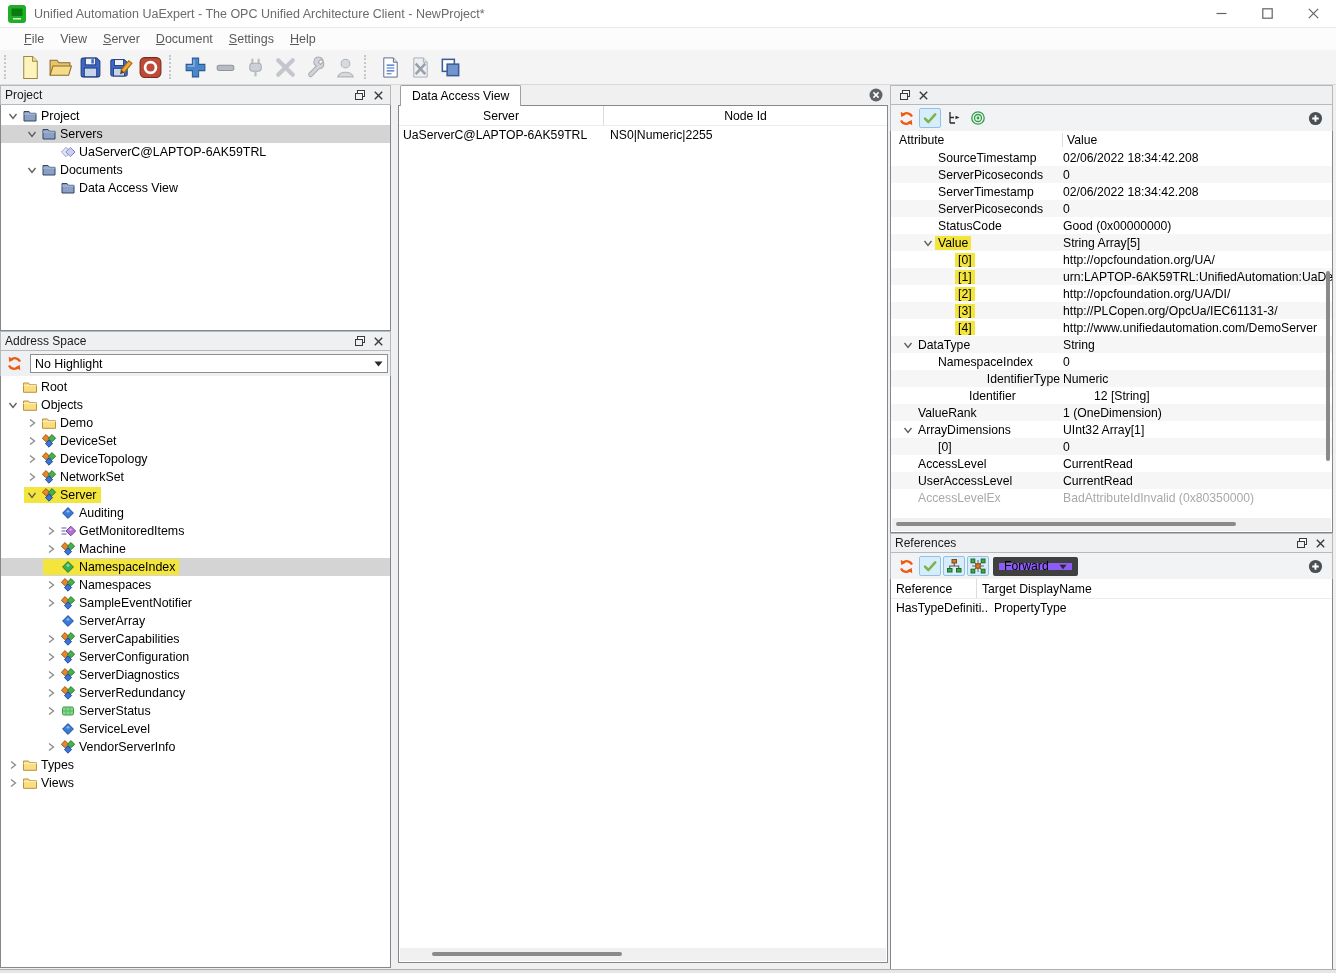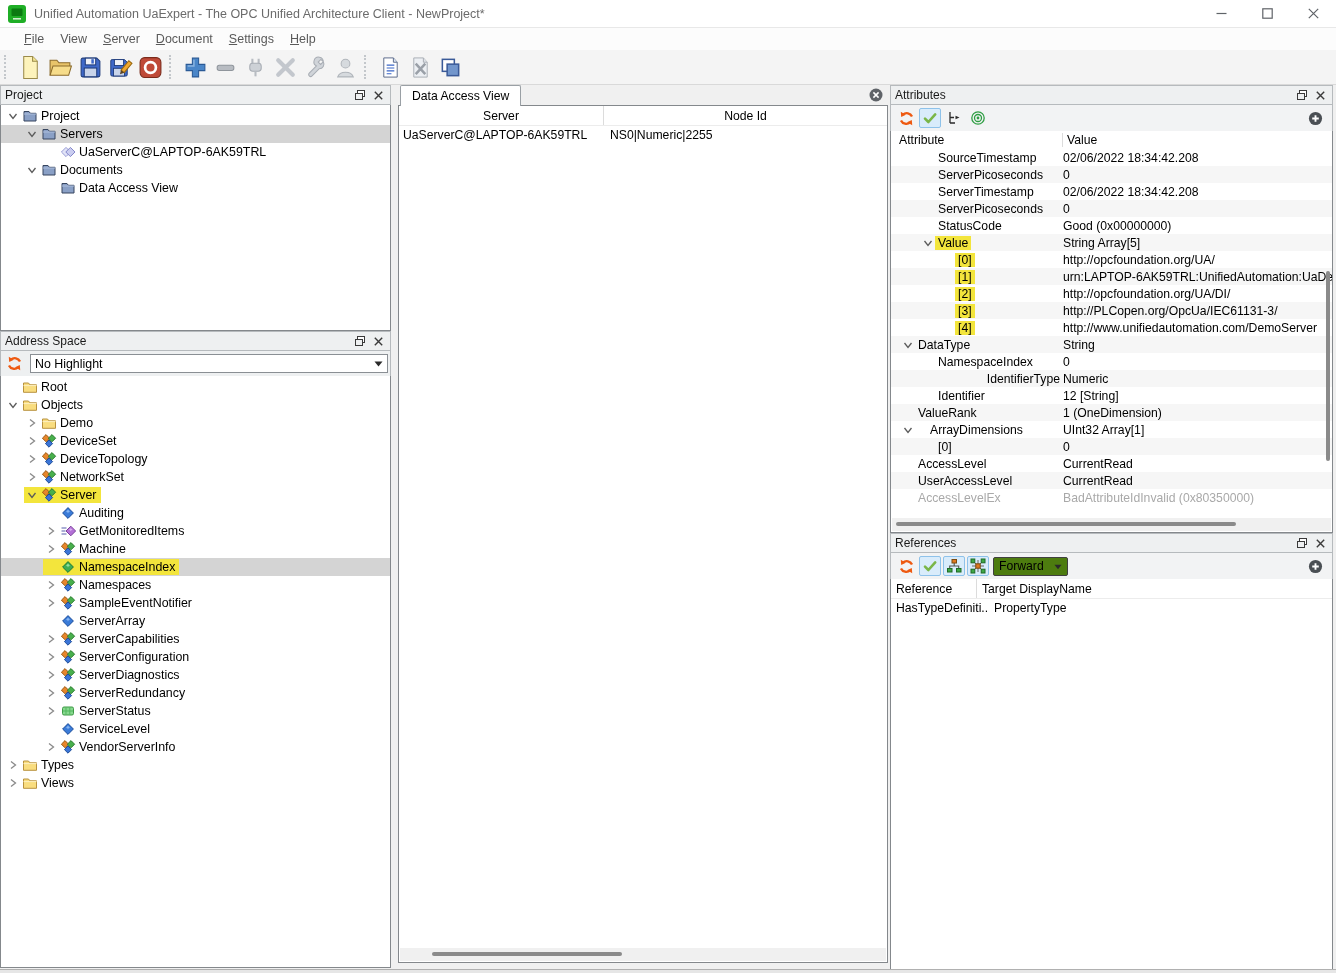--- a/index.html
+++ b/index.html
@@ -81,21 +81,21 @@
   .attr-table{position:absolute;inset:0;overflow:hidden;}
   .attr-hrow{display:flex;height:18px;align-items:center;font-size:12.2px;}
   .attr-hrow .ah-label{width:172px;padding-left:8px;border-right:1px solid #dcdcdc;box-sizing:border-box;}
   .attr-row{display:flex;height:17px;align-items:center;font-size:12.2px;}
   .attr-row.alt{background:#f6f6f6;}
   .attr-row.disabled{color:#a9a9a9;}
   .attr-label{width:172px;flex:0 0 auto;display:flex;align-items:center;box-sizing:border-box;white-space:nowrap;overflow:hidden;}
   .attr-label .expander{width:14px;}
   .attr-label .lbl{padding:0 3px;}
   .attr-value{flex:1;white-space:nowrap;overflow:hidden;padding-right:2px;}
-  .ref-combo{height:19px;background:#4d7c0f;border:1px solid #404040;border-radius:2px;display:flex;
+  .ref-combo{height:19px;background:#8b5cf6;border:6px solid #404040;border-radius:2px;display:flex;
              align-items:center;padding:0 5px;margin-left:2px;box-sizing:border-box;}
   .ref-combo .combo-text{font-size:12.2px;margin-right:10px;}
   .bottom-line{position:absolute;left:0;right:0;bottom:0;height:3px;background:#e6e6e6;border-top:1px solid #b0b0b0;}
 </style>
 </head>
 <body>
 
 <div id="app">
 
   <div class="titlebar">
@@ -753,21 +753,20 @@
           </div>
         </div>
       <div class="hscroll">
         <div class="thumb" style="left:32px;width:190px;"></div>
       </div>
     </div>
   </div>
 
   <div class="panel" id="attributes-panel" style="left:890px;top:85px;width:443px;height:448px;">
     <div class="panel-header">
-      <span class="ph-title">Attributes</span>
       <span class="ph-btn">
         <svg width="10" height="10" viewBox="0 0 10 10">
             <rect x="2.5" y="0.5" width="7" height="6" fill="#fff" stroke="#3a3a3a"></rect>
             <rect x="0.5" y="3.5" width="7" height="6" fill="#eef0f1" stroke="#3a3a3a"></rect>
           </svg>
       </span>
       <span class="ph-btn">
         <svg width="9" height="9" viewBox="0 0 9 9">
             <path d="M0.8 0.8 L8.2 8.2 M8.2 0.8 L0.8 8.2" stroke="#3a3a3a" stroke-width="1.4"></path>
           </svg>
@@ -925,35 +924,35 @@
               <span class="attr-value">0</span>
             </div>
             <div class="attr-row alt">
               <span class="attr-label" style="padding-left: 30px; justify-content: flex-end;">
                 <span class="expander"></span>
                 <span class="lbl">IdentifierType</span>
               </span>
               <span class="attr-value">Numeric</span>
             </div>
             <div class="attr-row">
-              <span class="attr-label" style="padding-left: 30px;">
+              <span class="attr-label" style="padding-left: 30px; margin-left: 31px;">
                 <span class="expander"></span>
                 <span class="lbl">Identifier</span>
               </span>
               <span class="attr-value">12 [String]</span>
             </div>
             <div class="attr-row alt">
               <span class="attr-label" style="padding-left: 10px;">
                 <span class="expander"></span>
                 <span class="lbl">ValueRank</span>
               </span>
               <span class="attr-value">1 (OneDimension)</span>
             </div>
             <div class="attr-row">
-              <span class="attr-label" style="padding-left: 10px; gap: 12px;">
+              <span class="attr-label" style="padding-left: 10px;">
                 <span class="expander">
                   <svg width="10" height="10" viewBox="0 0 10 10">
                     <polyline points="1.5,3 5,7.5 8.5,3" fill="none" stroke="#5a5a5a" stroke-width="1.3"></polyline>
                   </svg>
                 </span>
                 <span class="lbl">ArrayDimensions</span>
               </span>
               <span class="attr-value">UInt32 Array[1]</span>
             </div>
             <div class="attr-row alt">

